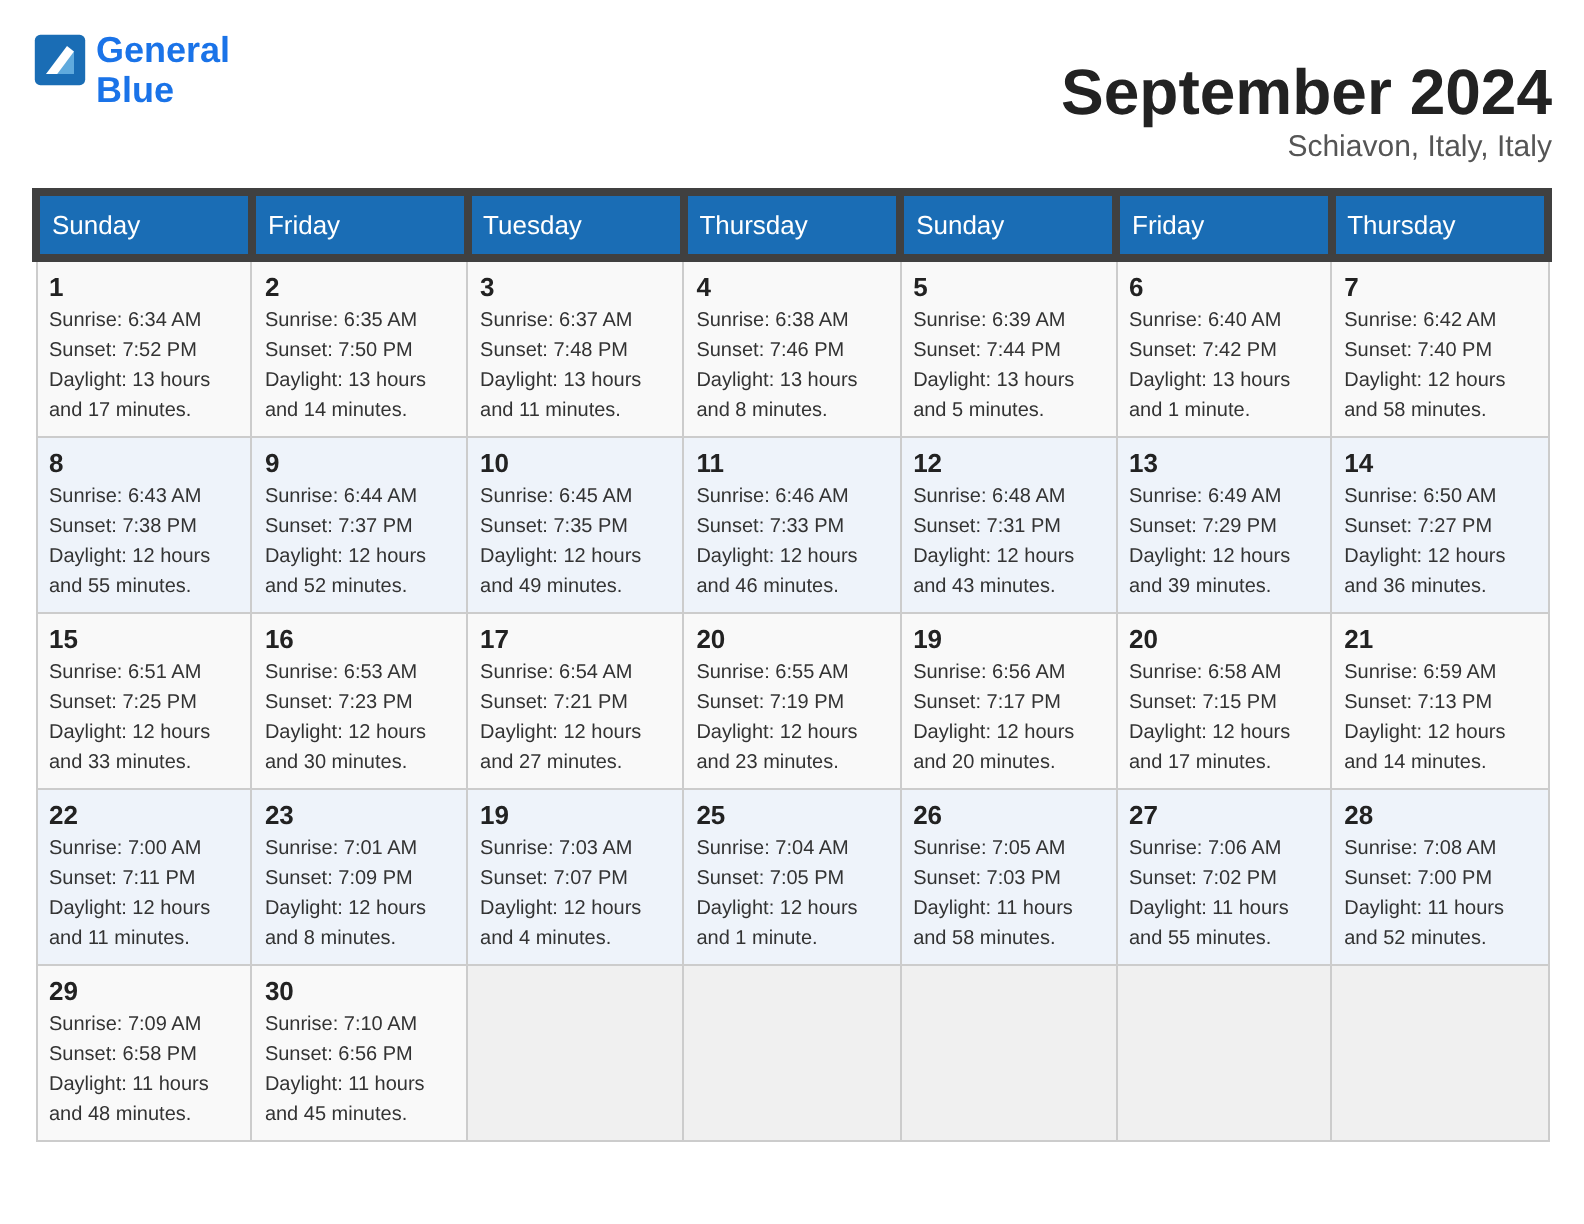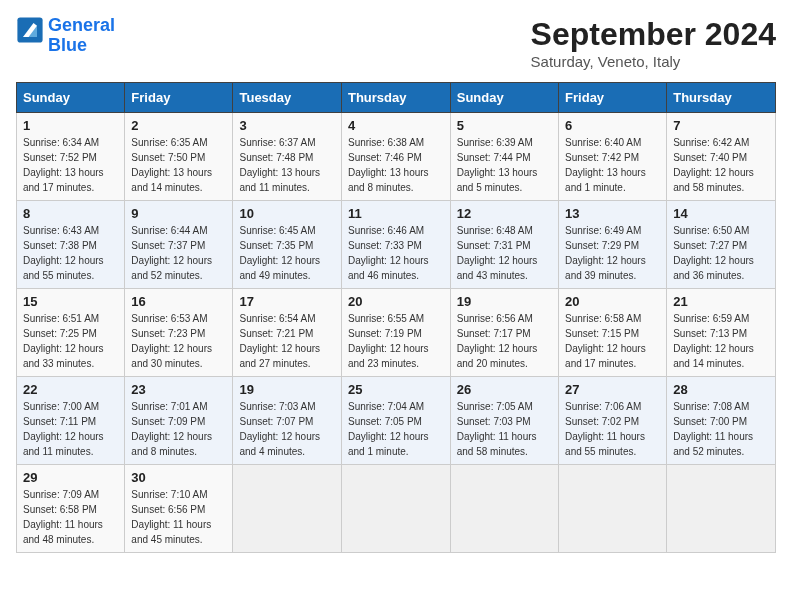--- a/index.html
+++ b/index.html
@@ -25,44 +25,45 @@
       font-size: 18px;
       font-weight: bold;
       line-height: 1.1;
     }
     .logo-text span { color: #1a73e8; }
     .logo-icon {
       width: 28px;
       height: 28px;
     }
     .title-block {
-      text-align: left;
+      text-align: right;
+      margin-top: 12px;
     }
     .month-title {
       font-size: 32px;
       font-weight: bold;
       color: #222;
     }
     .location-title {
       font-size: 15px;
       color: #555;
     }
     .calendar {
       width: 100%;
       border-collapse: collapse;
       border: 1px solid #ccc;
     }
     .calendar th {
       background: #1a6db5;
       color: #fff;
       font-size: 13px;
-      font-weight: bold;
+      font-weight: normal;
       padding: 7px 6px;
       text-align: left;
-      border: 1px solid #404040;
+      border: 4px solid #404040;
     }
     .calendar td {
       vertical-align: top;
       border: 1px solid #ccc;
       padding: 5px 6px;
       font-size: 10.5px;
       color: #222;
       width: 110px;
       min-height: 80px;
     }
@@ -97,21 +98,21 @@
       <polygon points="10,30 30,14 30,30" fill="#60aadd"></polygon>
       <polygon points="10,30 25,10 30,14 18,30" fill="white"></polygon>
     </svg>
     <div class="logo-text">
       <div><span>General</span></div>
       <div><span>Blue</span></div>
     </div>
   </div>
   <div class="title-block">
     <div class="month-title">September 2024</div>
-    <div class="location-title">Saturday, Veneto, Italy</div>
+    <div class="location-title">Schiavon, Italy, Italy</div>
   </div>
 </div>
 
 <table class="calendar">
   <thead>
     <tr>
       <th>Sunday</th>
       <th>Friday</th>
       <th>Tuesday</th>
       <th>Thursday</th>

